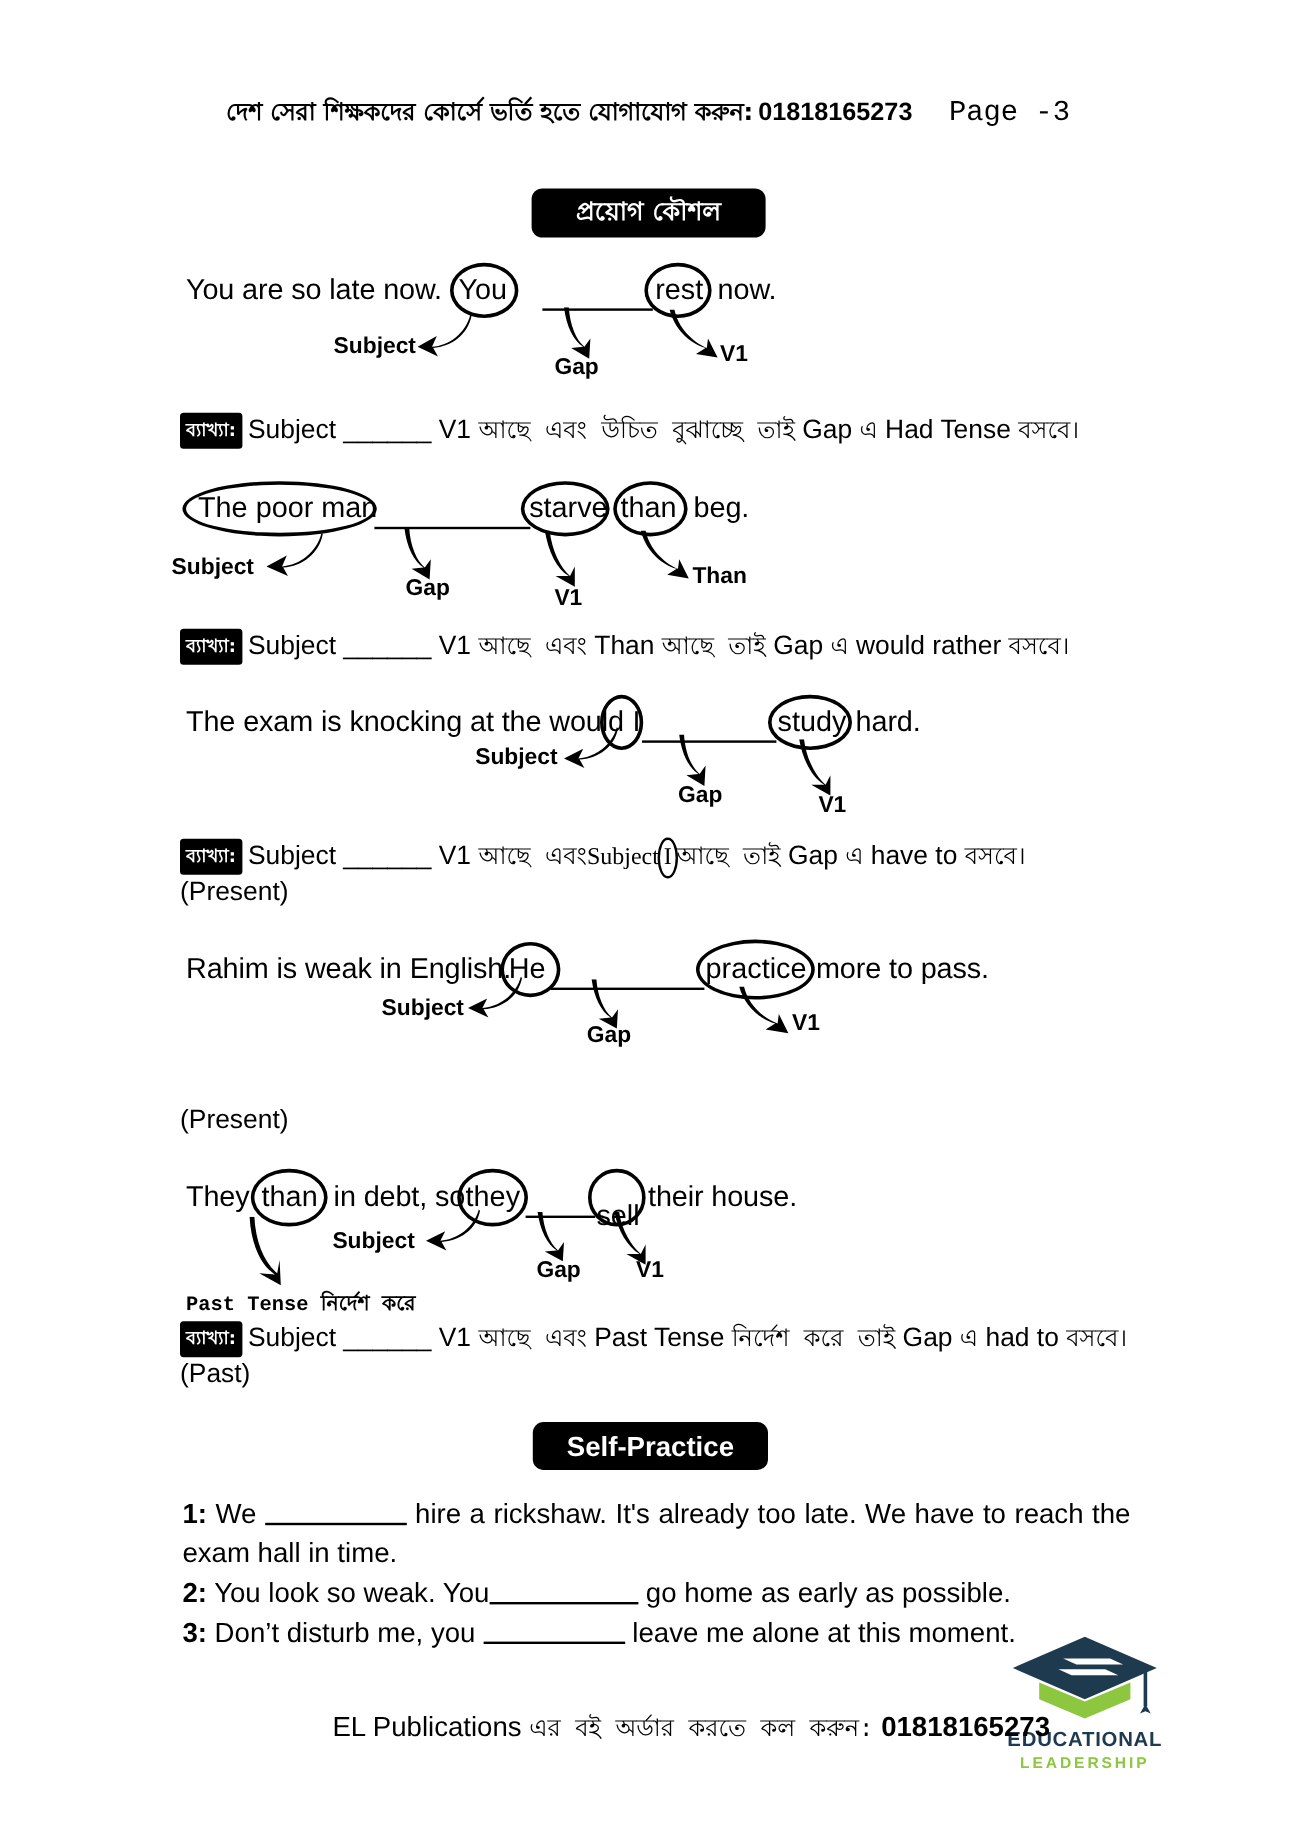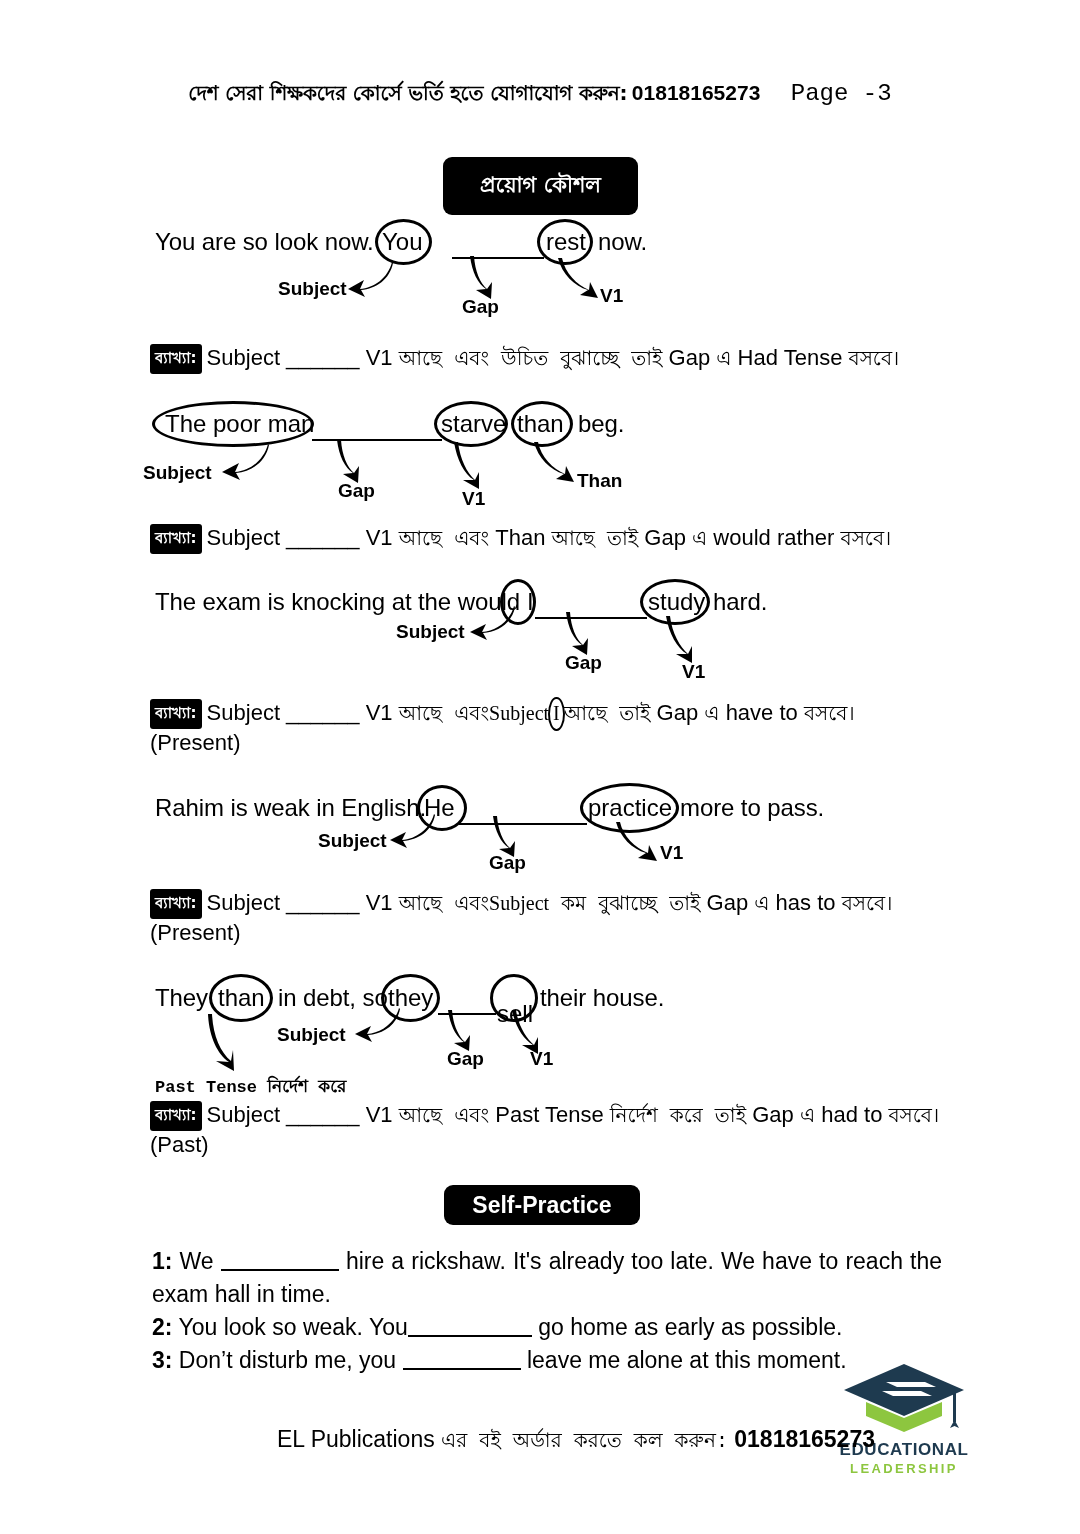--- a/index.html
+++ b/index.html
@@ -54,21 +54,21 @@
     text-align: center;
     display: flex;
     align-items: center;
     justify-content: center;
     white-space: nowrap;
   }
   #banner-title {
     left: 443px;
     top: 157px;
     width: 195px;
-    height: 58px;
+    height: 41px;
     font-family: "DejaVu Sans", sans-serif;
     font-weight: bold;
     font-size: 21px;
   }
   #banner-practice {
     left: 444px;
     top: 1185px;
     width: 196px;
     height: 40px;
     font-weight: bold;
@@ -244,21 +244,21 @@
 
   <div class="header">
     <span class="header-bn">দেশ সেরা শিক্ষকদের কোর্সে ভর্তি হতে যোগাযোগ করুন:</span>
     <span class="header-phone">01818165273</span>
     <span class="header-page">Page -3</span>
   </div>
 
   <div class="banner" id="banner-title">প্রয়োগ কৌশল</div>
 
   <div class="example" style="top:228px">
-    <span class="sent" style="left:155px; top:0px">You are so look now.</span>
+    <span class="sent" style="left:155px; top:0px">You are so late now.</span>
     <span class="token" style="left:382px; top:0px">You</span>
     <div class="oval" style="left:375px; top:-9px; width:57px; height:46px"></div>
     <div class="gapline" style="left:452px; top:29px; width:92px"></div>
     <span class="token" style="left:546px; top:0px">rest</span>
     <div class="oval" style="left:537px; top:-9px; width:56px; height:46px"></div>
     <span class="sent" style="left:598px; top:0px">now.</span>
 
     <span class="lbl" style="left:278px; top:50px">Subject</span>
     <svg class="arrow" style="left:348px; top:30px" width="46" height="40" viewBox="0 0 46 40">
       <path d="M44 4 C40 20 26 30 12 31 L16 22 L0 31 L17 39 L13 32 C28 31 42 21 45 5 Z" fill="#000"></path>
@@ -353,23 +353,20 @@
     <span class="lbl" style="left:489px; top:58px">Gap</span>
     <svg class="arrow" style="left:489px; top:22px" width="34" height="42" viewBox="0 0 34 42">
       <path d="M4 0 C6 15 12 27 20 32 L10 33 L25 41 L26 25 L21 32 C14 26 9 14 8 0 Z" fill="#000"></path>
     </svg>
     <span class="lbl" style="left:660px; top:48px">V1</span>
     <svg class="arrow" style="left:614px; top:28px" width="46" height="40" viewBox="0 0 46 40">
       <path d="M2 0 C6 15 18 27 32 31 L24 36 L43 39 L35 23 L34 31 C21 26 9 14 6 0 Z" fill="#000"></path>
     </svg>
   </div>
 
-  <div class="exp" style="top:888px">
-    <span class="exp-badge">ব্যাখ্যা:</span><span class="exp-text">Subject ______ V1 </span><span class="bn">আছে এবং</span><span class="small-sub">Subject</span><span class="bn"> কম বুঝাচ্ছে তাই</span><span class="exp-text" style="margin-left:0"> Gap </span><span class="bn">এ</span><span class="exp-text" style="margin-left:0"> has to </span><span class="bn">বসবে।</span>
-  </div>
   <div class="exp-sub" style="top:920px">(Present)</div>
 
   <div class="example" style="top:984px">
     <span class="sent" style="left:155px; top:0px">They</span>
     <span class="token" style="left:218px; top:0px">than</span>
     <div class="oval" style="left:209px; top:-10px; width:64px; height:48px"></div>
     <span class="sent" style="left:278px; top:0px">in debt, so</span>
     <span class="token" style="left:388px; top:0px">they</span>
     <div class="oval" style="left:381px; top:-10px; width:59px; height:48px"></div>
     <div class="gapline" style="left:438px; top:29px; width:58px"></div>

